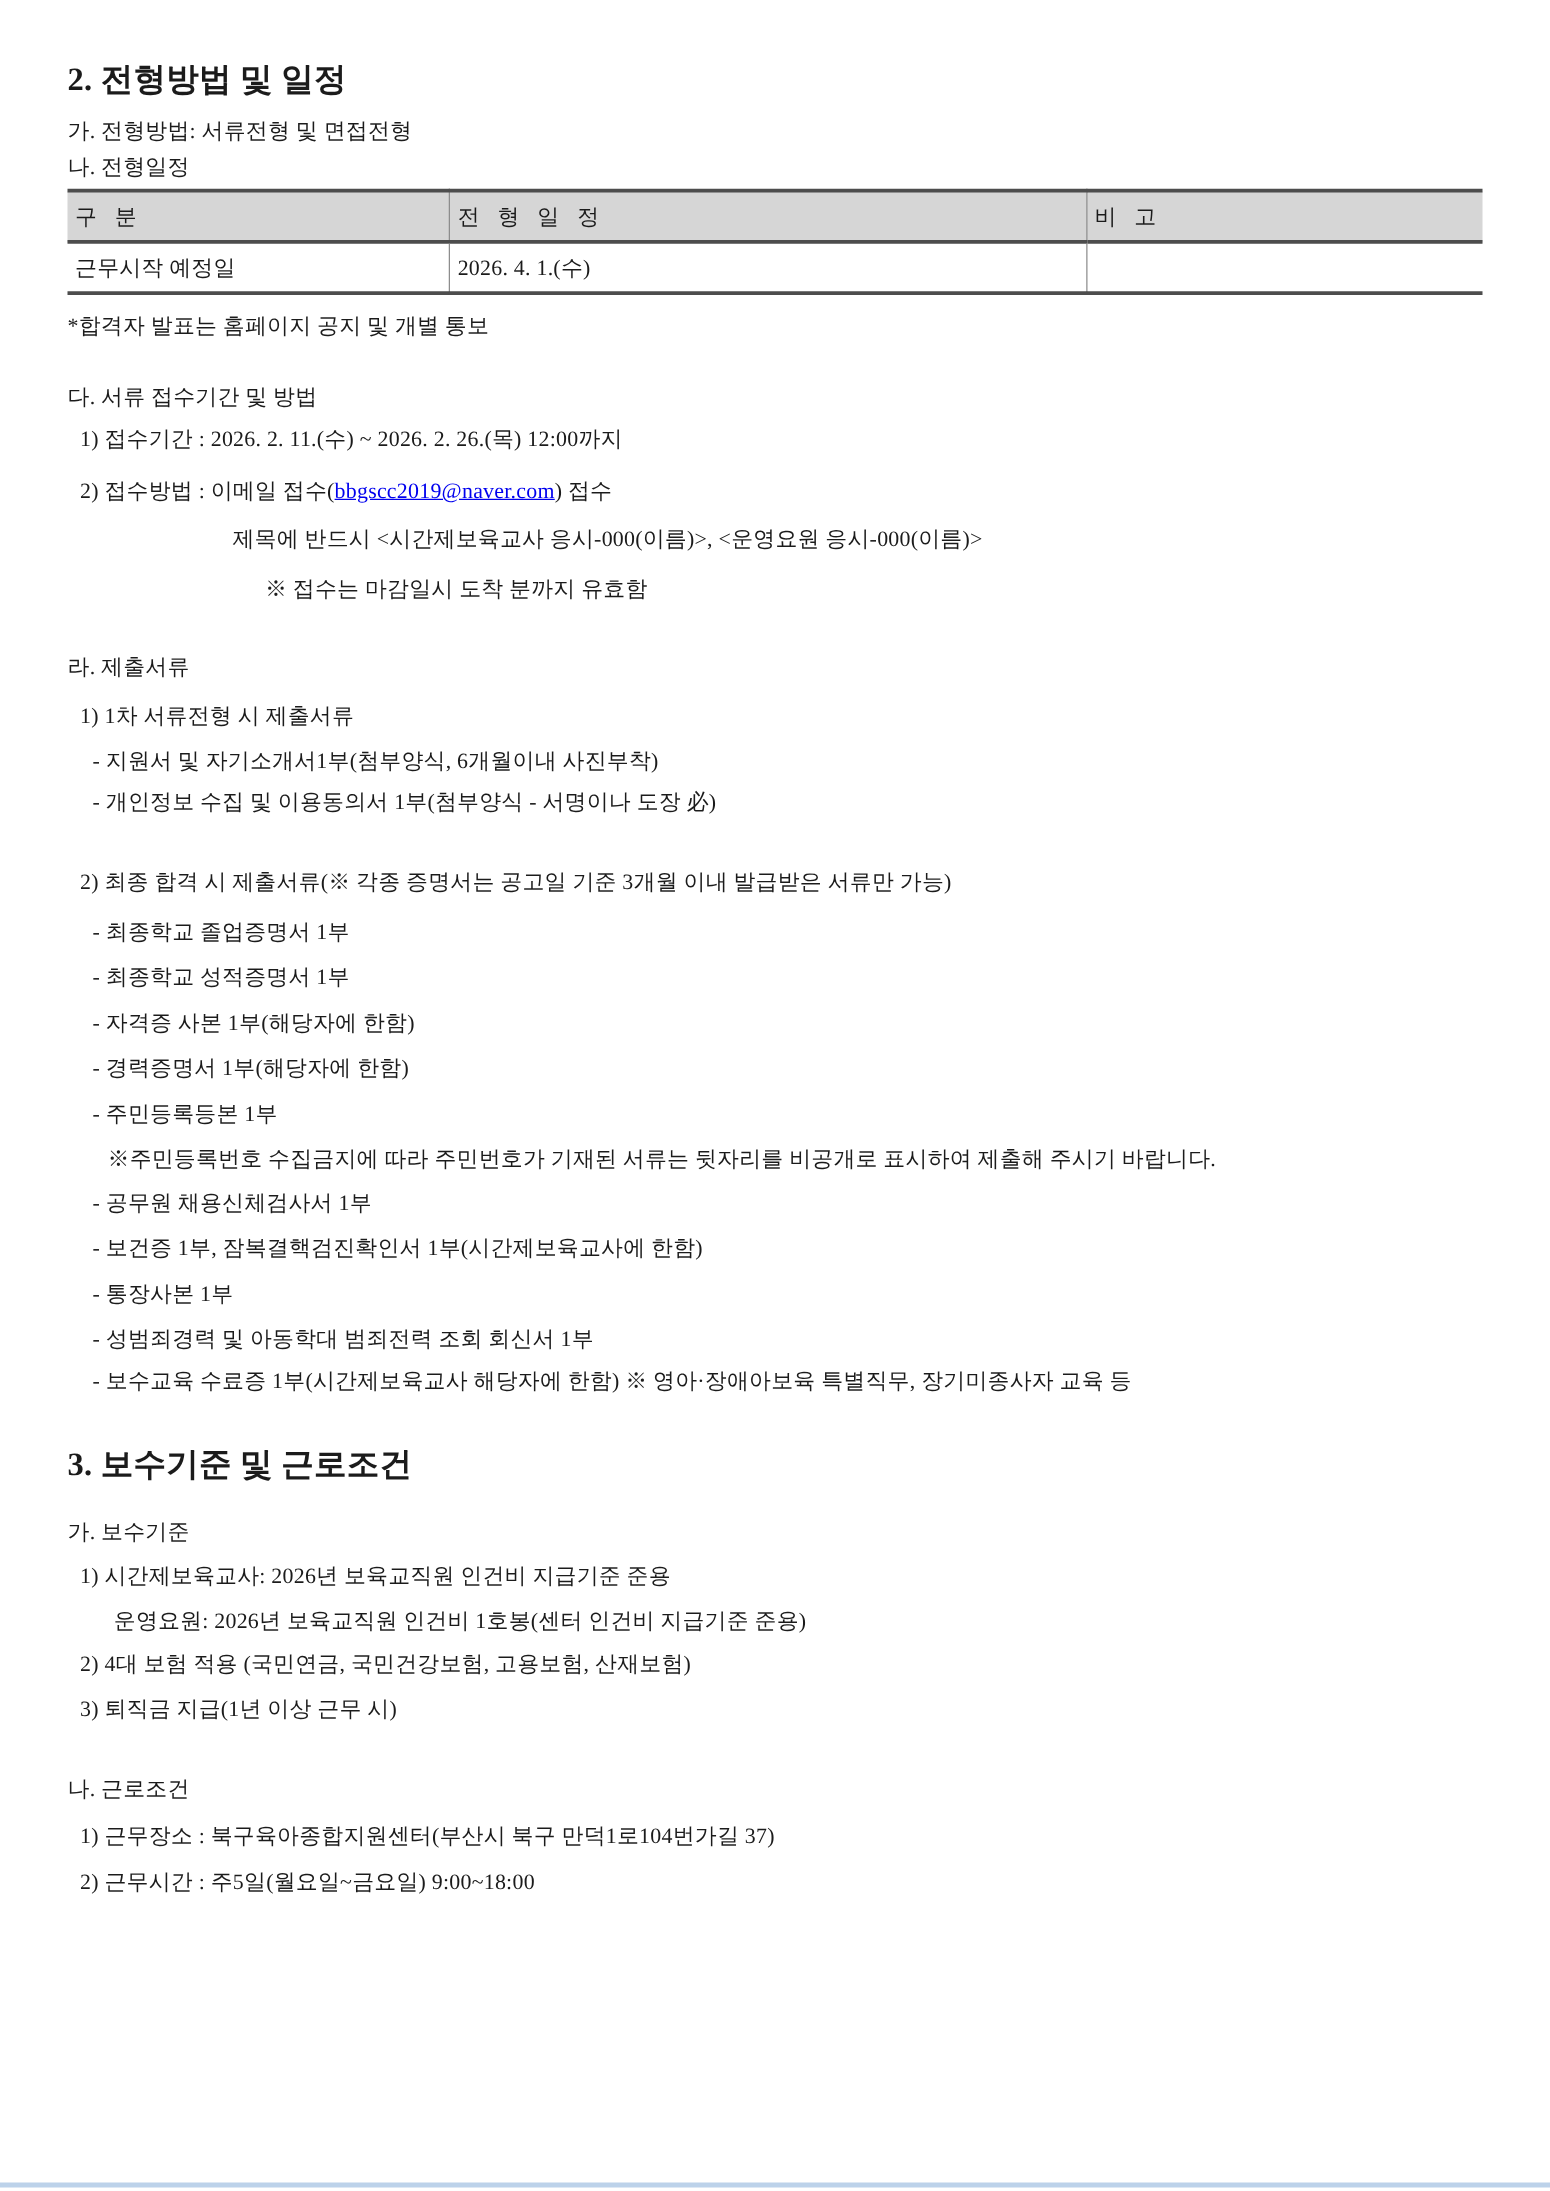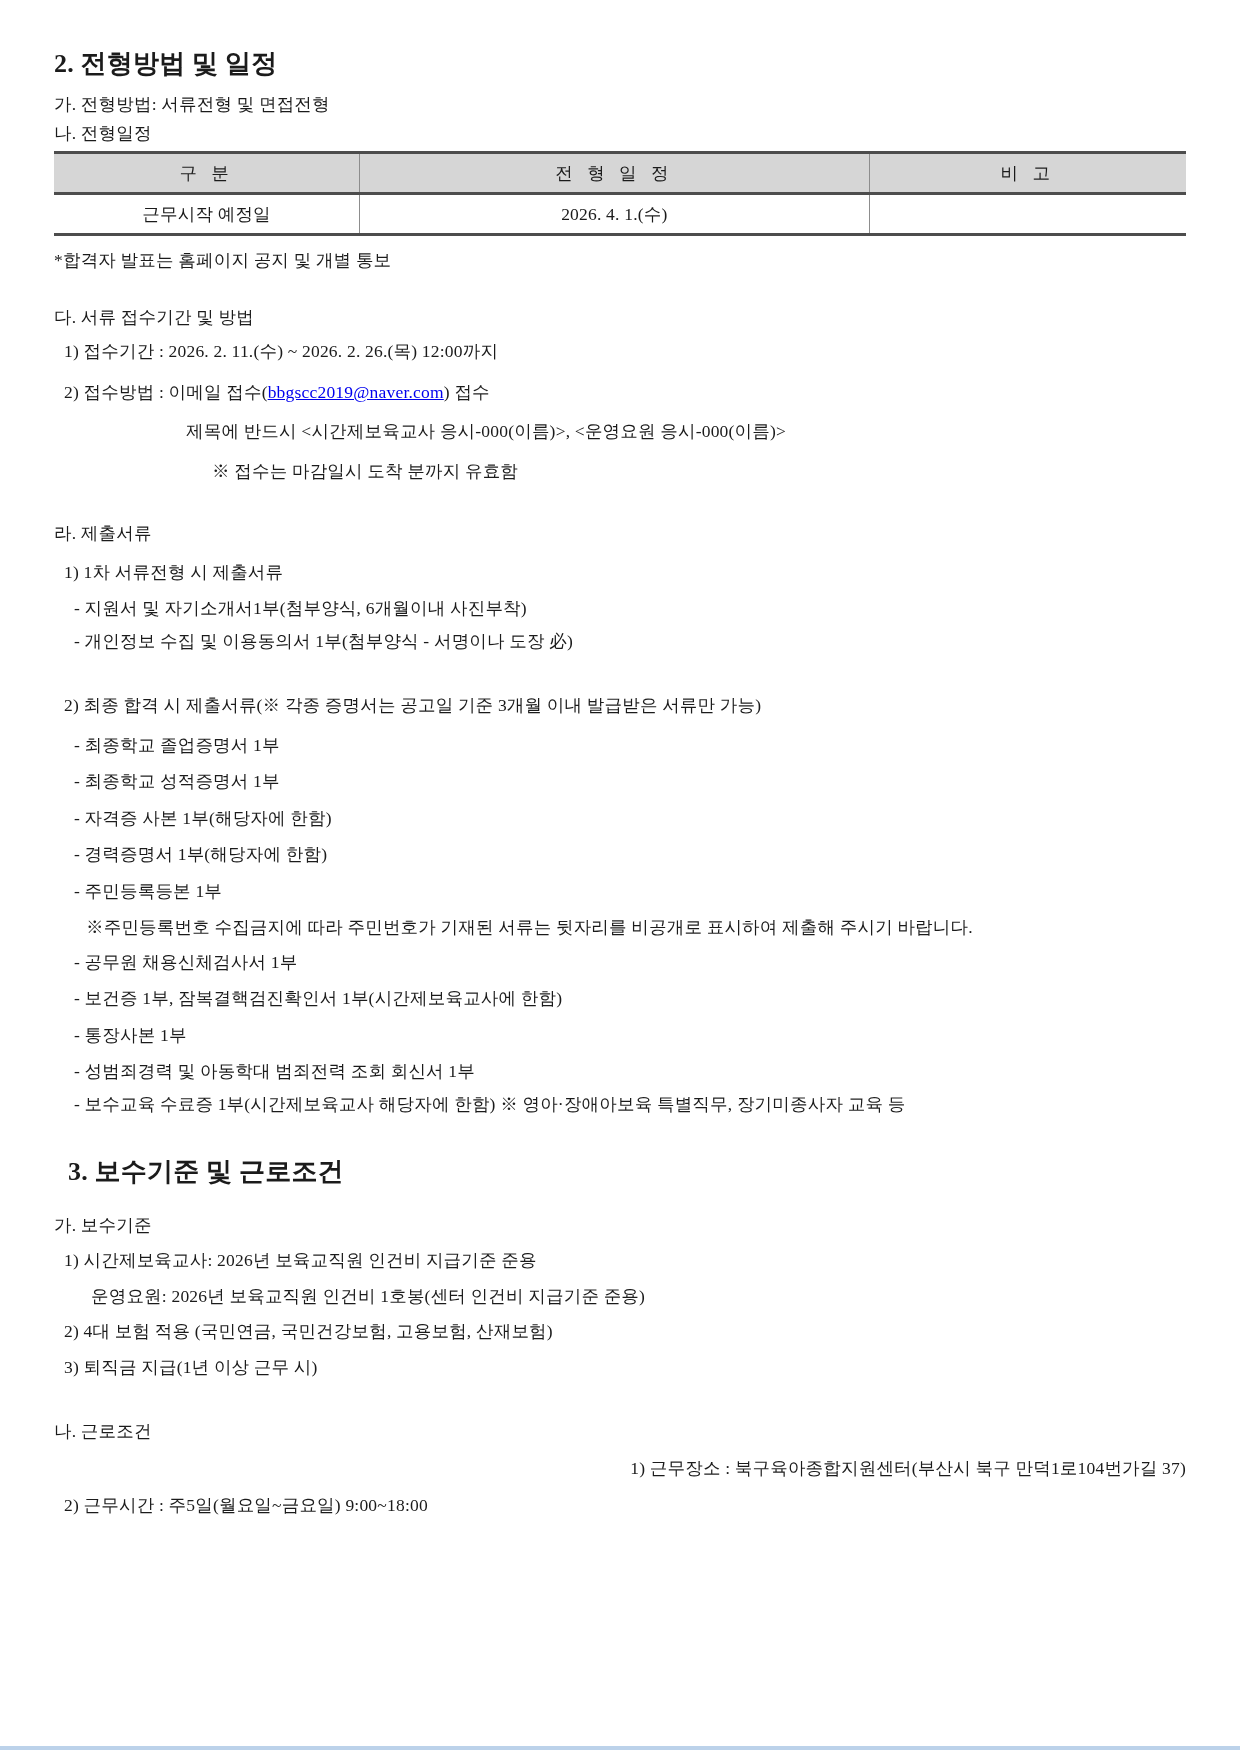--- a/index.html
+++ b/index.html
@@ -19,35 +19,35 @@
   
   .ind1 { padding-left:10px; }   
   .ind2 { padding-left:20px; }   
   .ind2b { padding-left:32px; }  
   .ind3 { padding-left:37px; }   
   .ind-subject { padding-left:132px; } 
   .ind-deadline { padding-left:158px; } 
   
   .mb4{margin-bottom:4px;} .mb6{margin-bottom:6px;} .mb8{margin-bottom:8px;}
   .mb10{margin-bottom:10px;} .mb11{margin-bottom:11px;} .mb12{margin-bottom:12px;}
-  .mb13{margin-bottom:13px;text-align:right;} .mb14{margin-bottom:14px;} .mb15{margin-bottom:15px;}
-  .mb16{margin-bottom:16px;} .mb22{margin-bottom:22px;margin-left:14px;} .mb32{margin-bottom:32px;}
+  .mb13{margin-bottom:13px;} .mb14{margin-bottom:14px;} .mb15{margin-bottom:15px;}
+  .mb16{margin-bottom:16px;} .mb22{margin-bottom:22px;} .mb32{margin-bottom:32px;}
   .mb38{margin-bottom:38px;} .mb40{margin-bottom:40px;}
   
   table.schedule {
     width:100%;
     border-collapse:collapse;
     margin-top:4px;
     margin-bottom:12px;
     border-top:3px solid #4d4d4d;
     border-bottom:3px solid #4d4d4d;
   }
   .schedule th, .schedule td {
     border-left:1px solid #8d8d8d;
-    text-align:center;
+    text-align:left;
     vertical-align:middle;
     font-weight:normal;
     font-size:17.5px;
     padding:7px 6px;
     height:37px;
   }
   .schedule th:first-child, .schedule td:first-child { border-left:none; }
   .schedule thead th {
     background:var(--tableHeaderBg, #d6d6d6);
     border-bottom:3px solid #4d4d4d;

